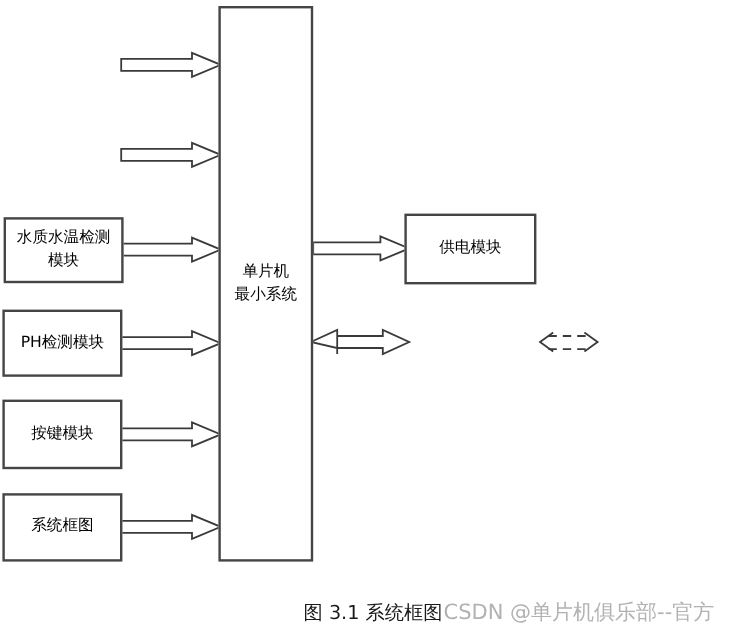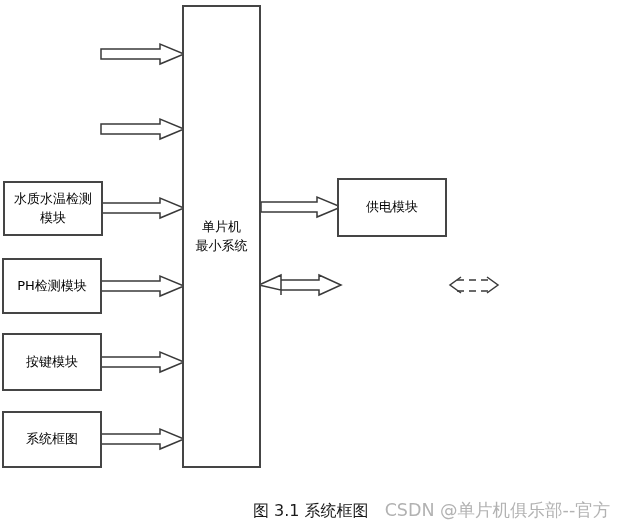--- a/index.html
+++ b/index.html
@@ -55,21 +55,21 @@
     align-items: baseline;
     white-space: nowrap;
   }
   .caption-text {
     font-size: 16px;
     color: #1a1a1a;
   }
   .watermark-text {
     font-size: 17.5px;
     color: #b2b2b2;
-    margin-left: 16px;
+    margin-left: 1px;
   }
   .block-arrow {
     fill: #ffffff;
     stroke: #3a3a3a;
     stroke-width: 1.5;
     stroke-linejoin: miter;
   }
   .dash-line {
     fill: none;
     stroke: #3a3a3a;

